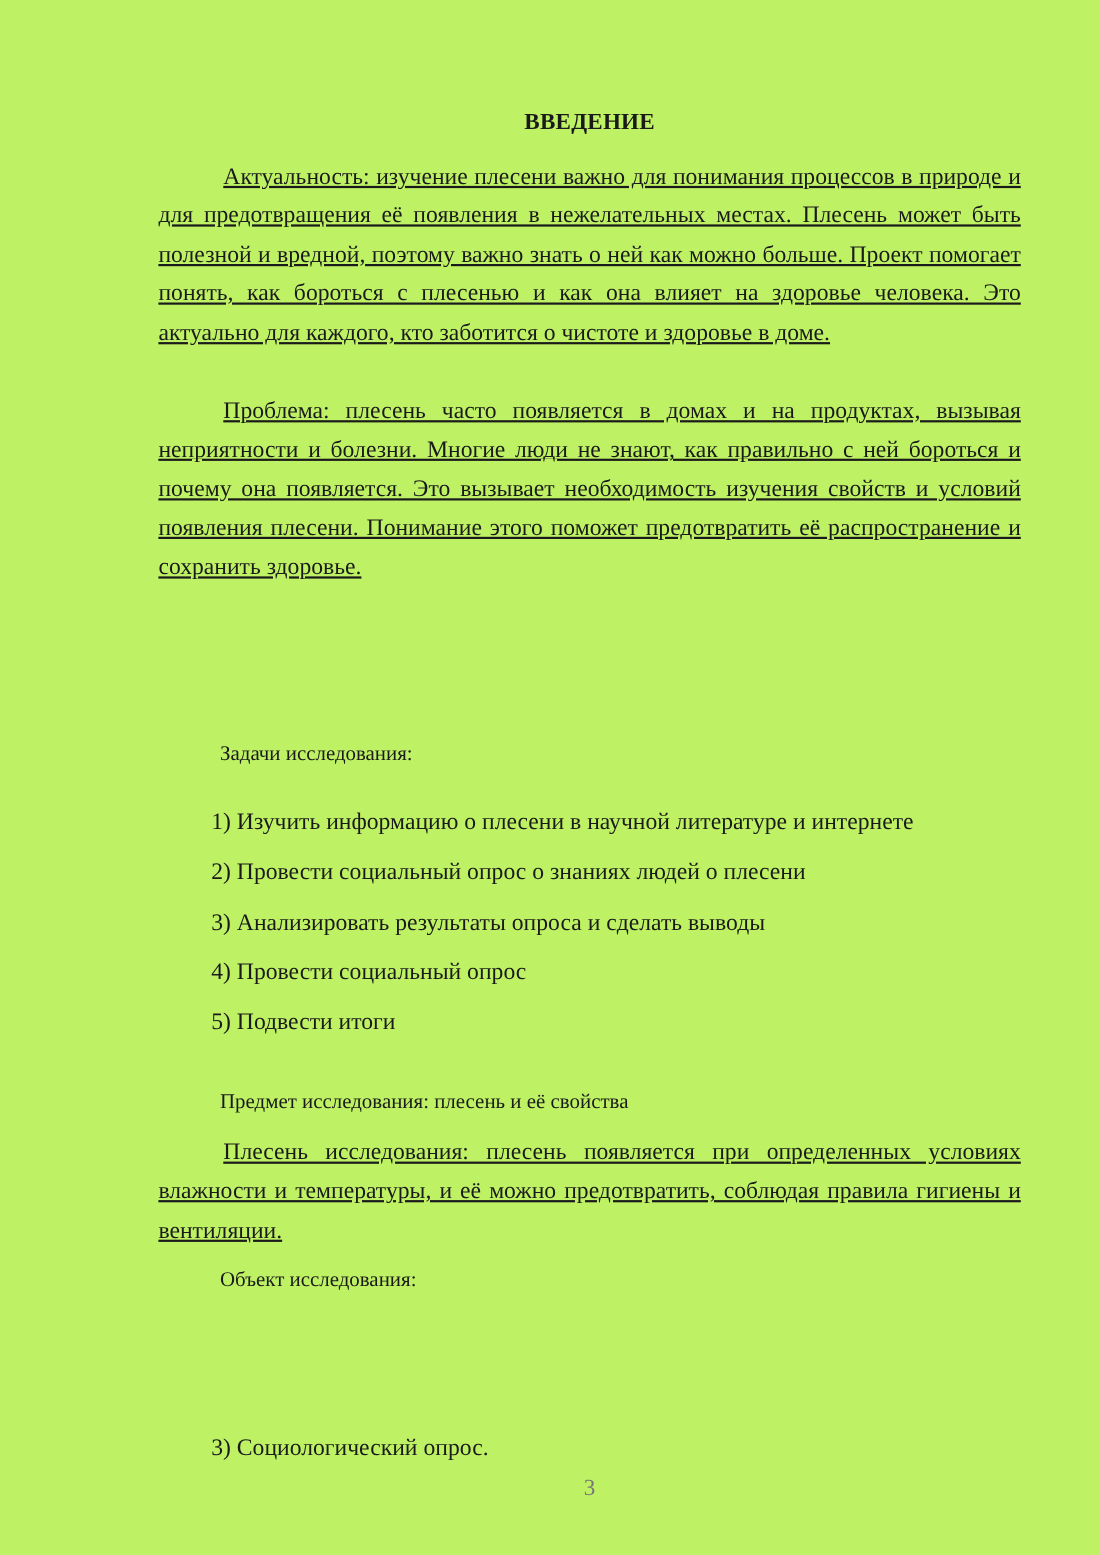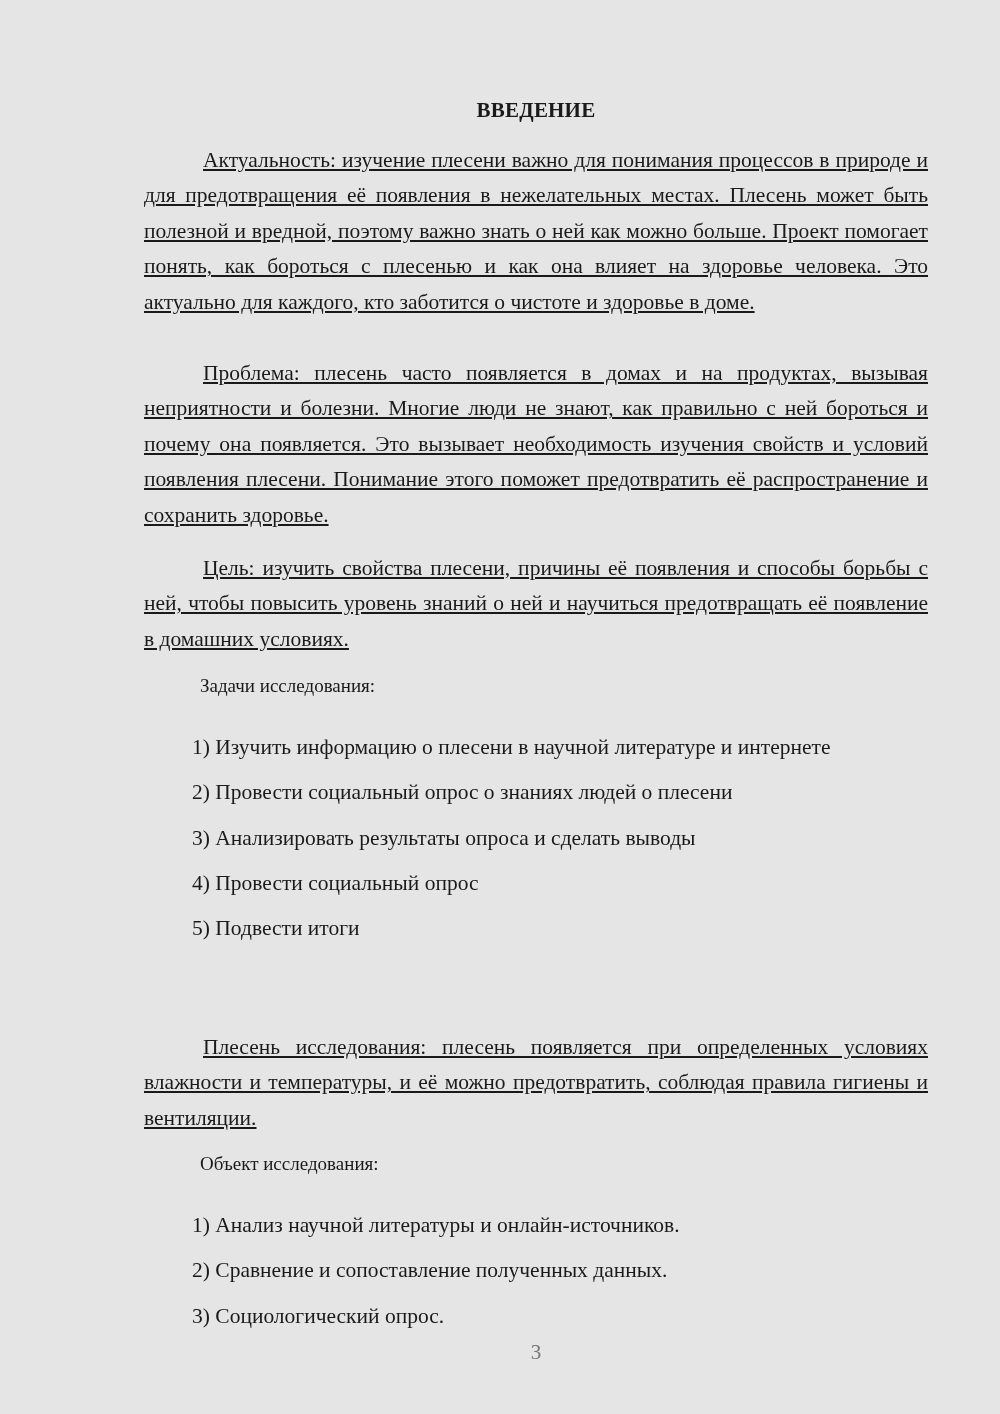--- a/index.html
+++ b/index.html
@@ -1,48 +1,46 @@
 <!DOCTYPE html>
 <html><head>
 <meta charset="utf-8">
 <style>
   html, body { margin: 0; padding: 0; background: #ffffff; }
   body { width: 1000px; height: 1414px; position: relative; overflow: hidden;
          font-family: "Liberation Serif", "DejaVu Serif", serif; color: #1a1a1a; }
-  .page { position: absolute; left: 0; top: 0; width: 1000px; height: 1414px; background: #e5e5e5; }
+  .page { position: absolute; left: 0; top: 0; width: 1000px; height: 1414px; background: #bef264; }
   .heading { position: absolute; top: 96px; left: 0; width: 1072px; text-align: center;
              font-weight: bold; font-size: 21px; line-height: 28px; letter-spacing: 0.2px; }
   .para { position: absolute; left: 144px; width: 784px; font-size: 21.5px; line-height: 35.4px;
           text-align: justify; text-indent: 59px; margin: 0; text-decoration: underline; }
   .line { position: absolute; left: 200px; font-size: 19px; line-height: 28px; white-space: nowrap; margin: 0; }
   .item { position: absolute; left: 176px; font-size: 21.5px; line-height: 28px; white-space: nowrap; margin: 16px; }
   .pagenum { position: absolute; top: 1297px; left: 0; width: 1072px; text-align: center;
              font-size: 21px; line-height: 28px; color: #777; }
 </style>
 </head>
 <body>
 
 <div class="page">
   <div class="heading">ВВЕДЕНИЕ</div>
 
   <p class="para" style="top:143px;">Актуальность: изучение плесени важно для понимания процессов в природе и для предотвращения её появления в нежелательных местах. Плесень может быть полезной и вредной, поэтому важно знать о ней как можно больше. Проект помогает понять, как бороться с плесенью и как она влияет на здоровье человека. Это актуально для каждого, кто заботится о чистоте и здоровье в доме.</p>
 
   <p class="para" style="top:356px;">Проблема: плесень часто появляется в домах и на продуктах, вызывая неприятности и болезни. Многие люди не знают, как правильно с ней бороться и почему она появляется. Это вызывает необходимость изучения свойств и условий появления плесени. Понимание этого поможет предотвратить её распространение и сохранить здоровье.</p>
 
-  <p class="para" style="top:551px;">Цель: изучить свойства плесени, причины её появления и способы борьбы с ней, чтобы повысить уровень знаний о ней и научиться предотвращать её появление в домашних условиях.</p>
 
   <p class="line" style="top:672px;">Задачи исследования:</p>
   <p class="item" style="top:717px;">1) Изучить информацию о плесени в научной литературе и интернете</p>
   <p class="item" style="top:762px;">2) Провести социальный опрос о знаниях людей о плесени</p>
   <p class="item" style="top:808px;">3) Анализировать результаты опроса и сделать выводы</p>
   <p class="item" style="top:853px;">4) Провести социальный опрос</p>
   <p class="item" style="top:898px;">5) Подвести итоги</p>
 
+  <p class="line" style="top:988px;">Предмет исследования: плесень и её свойства</p>
 
   <p class="para" style="top:1030px;">Плесень исследования: плесень появляется при определенных условиях влажности и температуры, и её можно предотвратить, соблюдая правила гигиены и вентиляции.</p>
 
   <p class="line" style="top:1150px;">Объект исследования:</p>
-  <p class="item" style="top:1195px;">1) Анализ научной литературы и онлайн-источников.</p>
-  <p class="item" style="top:1240px;">2) Сравнение и сопоставление полученных данных.</p>
   <p class="item" style="top:1286px;">3) Социологический опрос.</p>
 
   <div class="pagenum" style="top:1338px;">3</div>
 </div>
 
 </body></html>

